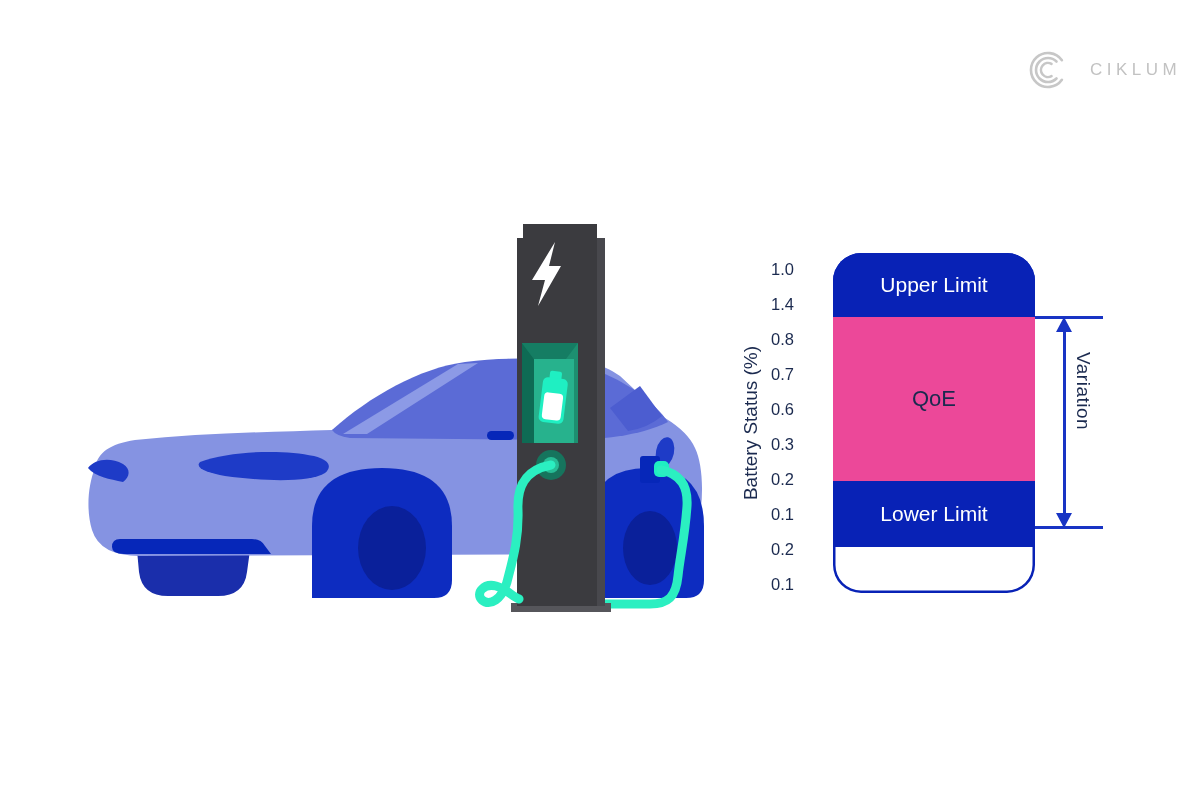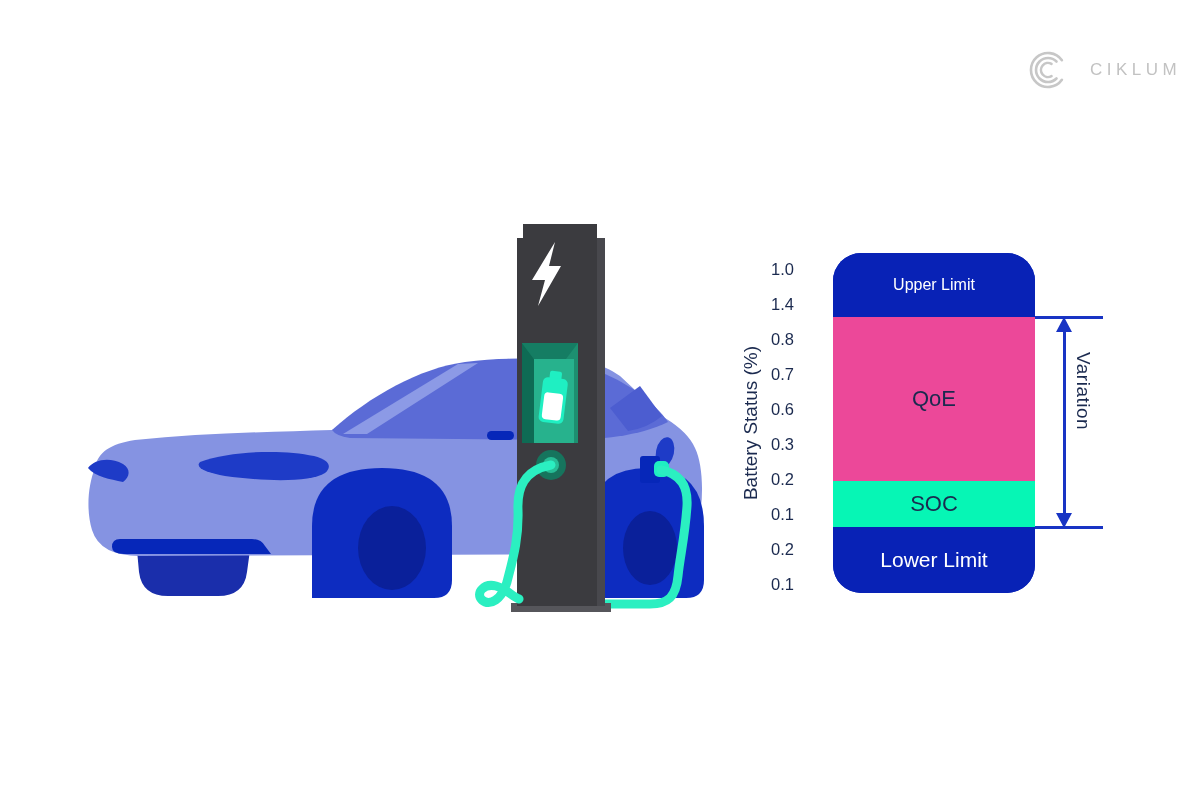--- a/index.html
+++ b/index.html
@@ -11,21 +11,21 @@
   .brand-text{font-size:17px;letter-spacing:4.5px;color:var(--logo-gray);font-weight:500;}
 
   
   .scene{position:absolute;left:40px;top:200px;width:680px;height:440px;}
 
   
   .chart-box{position:absolute;left:833px;top:253px;width:202px;height:340px;
              border-radius:28px;overflow:hidden;display:flex;flex-direction:column;
              box-shadow:0 0 0 2.5px var(--zone-blue) inset;}
   .zone{display:flex;align-items:center;justify-content:center;}
-  .zone-upper{height:64px;background:var(--zone-blue);color:#fff;font-size:16px;}
+  .zone-upper{height:64px;background:var(--zone-blue);color:#fff;font-size:21px;}
   .zone-qoe{height:164px;background:#ec4899;color:var(--navy-text);font-size:22px;}
   .zone-soc{height:46px;background:var(--soc-green);color:var(--navy-text);font-size:22px;}
   .zone-lower{height:66px;background:var(--zone-blue);color:#fff;font-size:21px;}
 
   .ticks{position:absolute;left:700px;top:253px;width:110px;height:340px;}
   .tick{position:absolute;right:16px;width:110px;text-align:right;font-size:16.5px;
         color:var(--navy-text);line-height:20px;}
   .tick:nth-child(1){top:6px}.tick:nth-child(2){top:41px}.tick:nth-child(3){top:76px}
   .tick:nth-child(4){top:111px}.tick:nth-child(5){top:146px}.tick:nth-child(6){top:181px}
   .tick:nth-child(7){top:216px}.tick:nth-child(8){top:251px}.tick:nth-child(9){top:286px}
@@ -145,21 +145,20 @@
     <div class="tick">0.1</div>
     <div class="tick">0.2</div>
     <div class="tick">0.1</div>
   </div>
 
   <div class="y-axis-label">Battery Status (%)</div>
 
   <div class="chart-box">
     <div class="zone zone-upper">Upper Limit</div>
     <div class="zone zone-qoe">QoE</div>
-    <div class="zone zone-soc">SOC</div>
     <div class="zone zone-lower">Lower Limit</div>
   </div>
 
   <div class="var-line top"></div>
   <div class="var-line bottom"></div>
   <div class="var-stem"></div>
   <div class="var-head up"></div>
   <div class="var-head down"></div>
   <div class="var-label">Variation</div>
 

